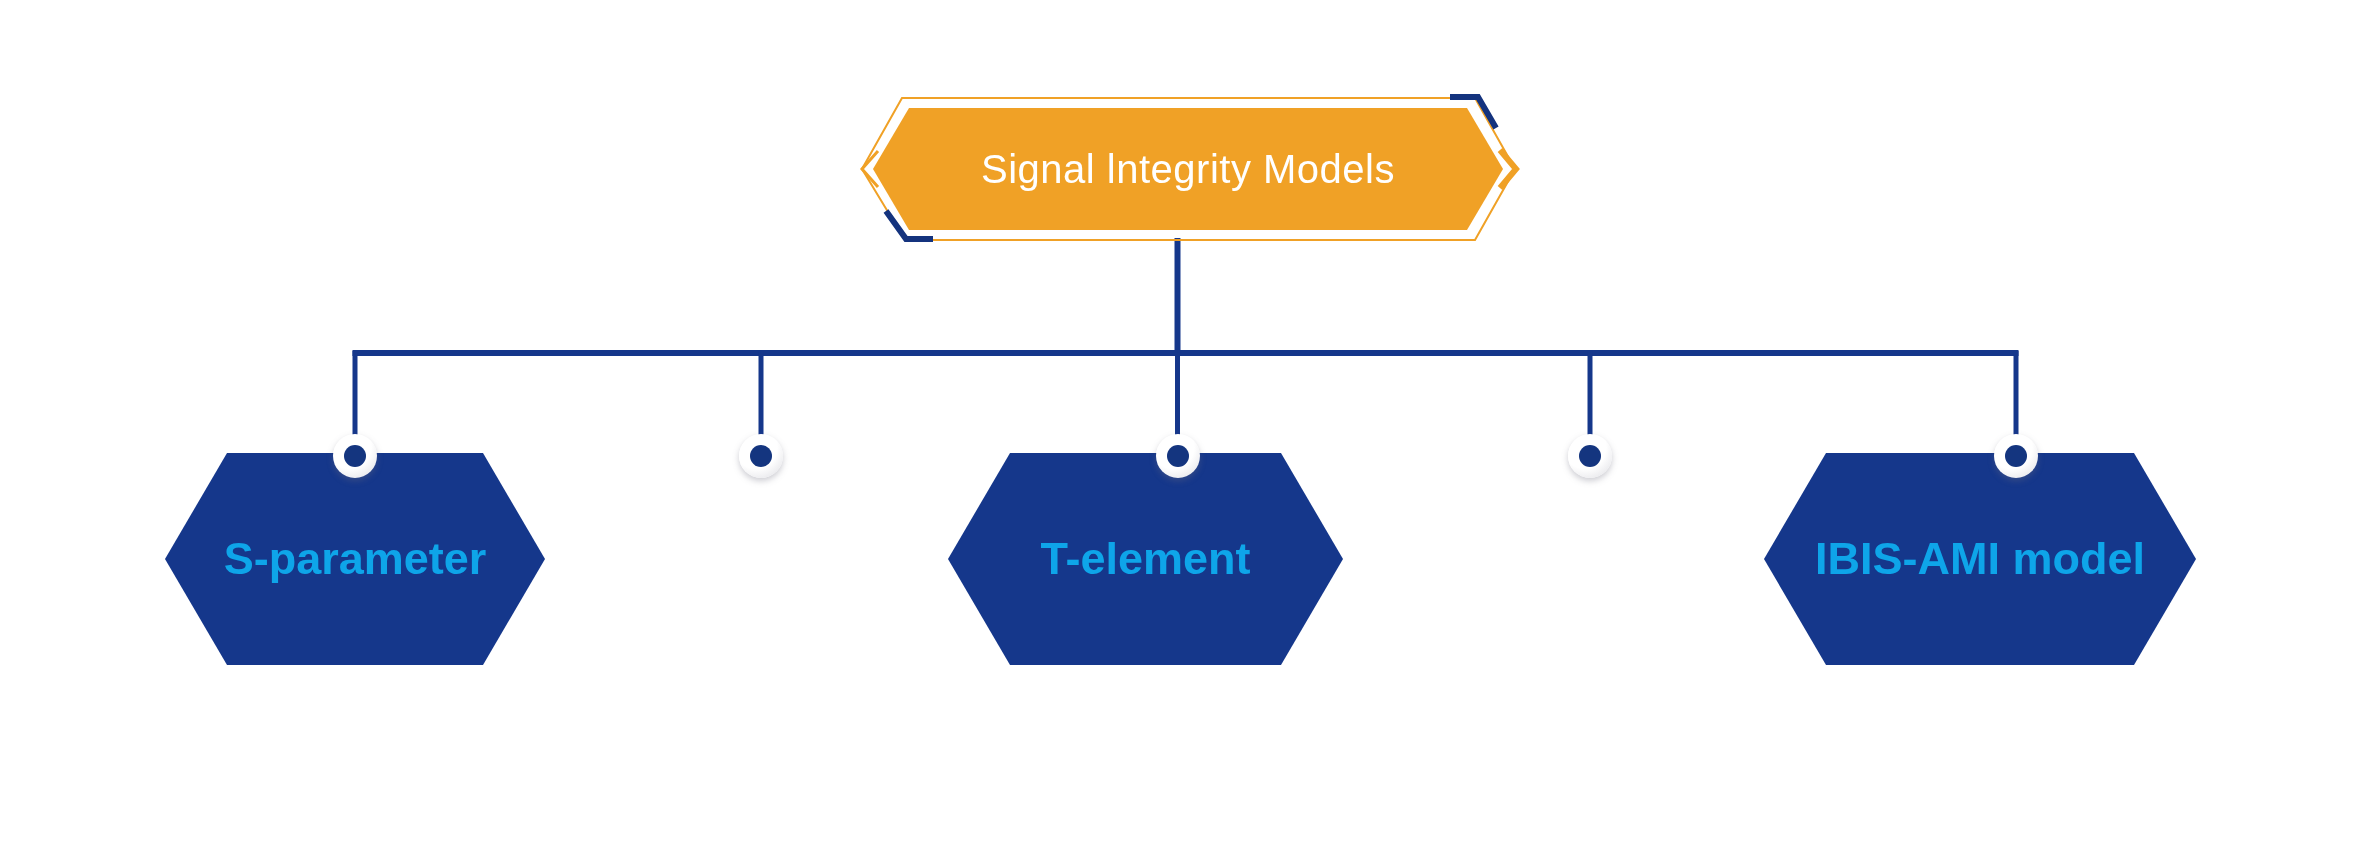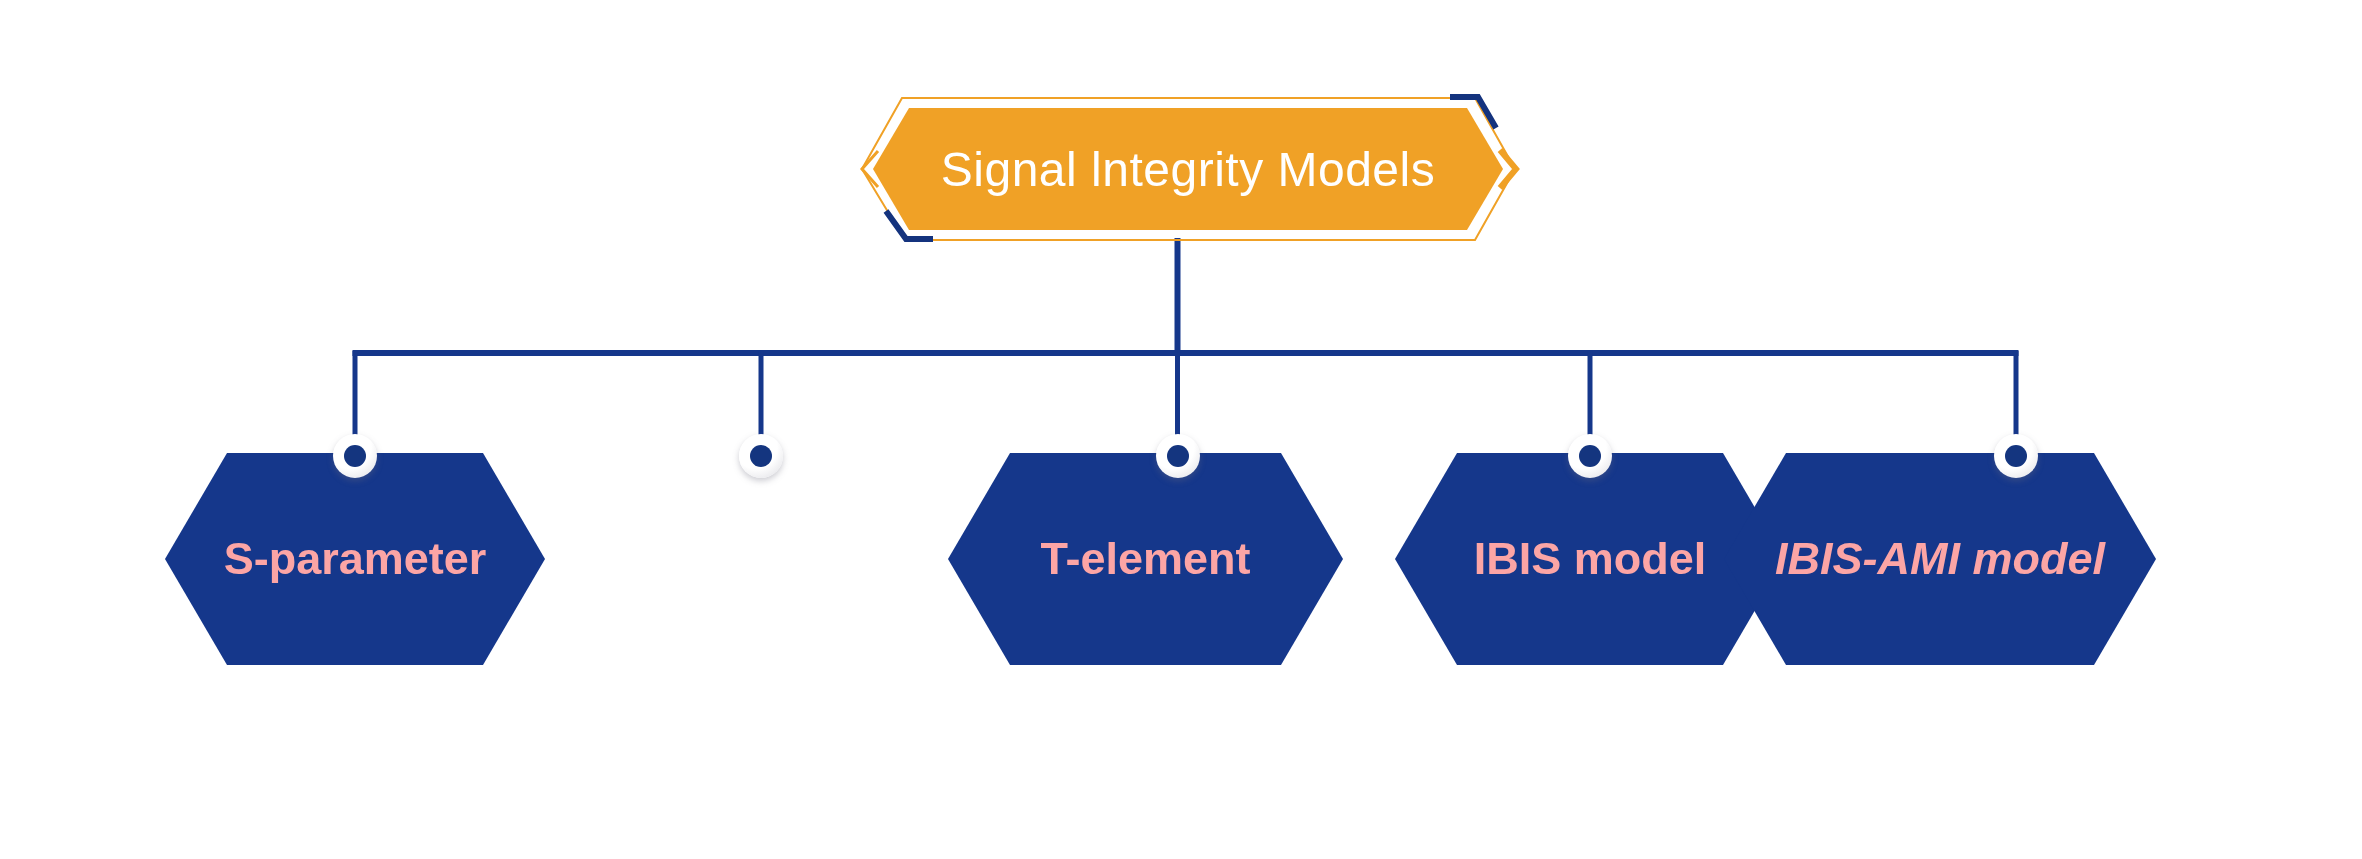--- a/index.html
+++ b/index.html
@@ -28,48 +28,48 @@
     width: 630px; height: 122px;
     background: #F0A126;
     clip-path: polygon(0 50%, 36px 0, calc(100% - 36px) 0, 100% 50%, calc(100% - 36px) 100%, 36px 100%);
     display: flex;
     align-items: center;
     justify-content: center;
     z-index: 2;
   }
   .banner-fill .banner-label {
     color: #ffffff;
-    font-size: 48px;
+    font-size: 40px;
     font-weight: 400;
     letter-spacing: 0.5px;
     white-space: nowrap;
   }
   
   .hex-node {
     position: absolute;
     top: 453px;
     height: 212px;
     background: #15378B;
     clip-path: polygon(0 50%, 62px 0, calc(100% - 62px) 0, 100% 50%, calc(100% - 62px) 100%, 62px 100%);
     display: flex;
     align-items: center;
     justify-content: center;
     z-index: 2;
   }
   .hex-node .hex-label {
-    color: #fca5a5;
+    color: #0ea5e9;
     font-size: 45px;
     font-weight: 700;
     white-space: nowrap;
   }
   .n0 { left: 165px;  width: 380px; }
   .n1 { left: 567px;  width: 388px; }
   .n2 { left: 948px;  width: 395px; }
   .n3 { left: 1395px; width: 390px; }
-  .n4 { left: 1724px; width: 432px; font-style: italic; }
+  .n4 { left: 1764px; width: 432px; }
   
   .pin {
     position: absolute;
     top: 434px;
     width: 44px; height: 44px;
     border-radius: 50%;
     background: radial-gradient(circle at 38% 30%, #ffffff 52%, #ececef 78%, #d8d8dd 100%);
     box-shadow: 0 3px 6px rgba(110,110,125,0.35);
     z-index: 3;
   }
@@ -115,23 +115,20 @@
   <div class="banner-fill">
     <span class="banner-label">Signal lntegrity Models</span>
   </div>
 
   <div class="hex-node n0">
     <span class="hex-label">S-parameter</span>
   </div>
   <div class="hex-node n2">
     <span class="hex-label">T-element</span>
   </div>
-  <div class="hex-node n3">
-    <span class="hex-label">IBIS model</span>
-  </div>
   <div class="hex-node n4">
     <span class="hex-label">IBIS-AMI model</span>
   </div>
 
   <div class="pin p0">
     <div class="pin-dot"></div>
   </div>
   <div class="pin p1">
     <div class="pin-dot"></div>
   </div>

